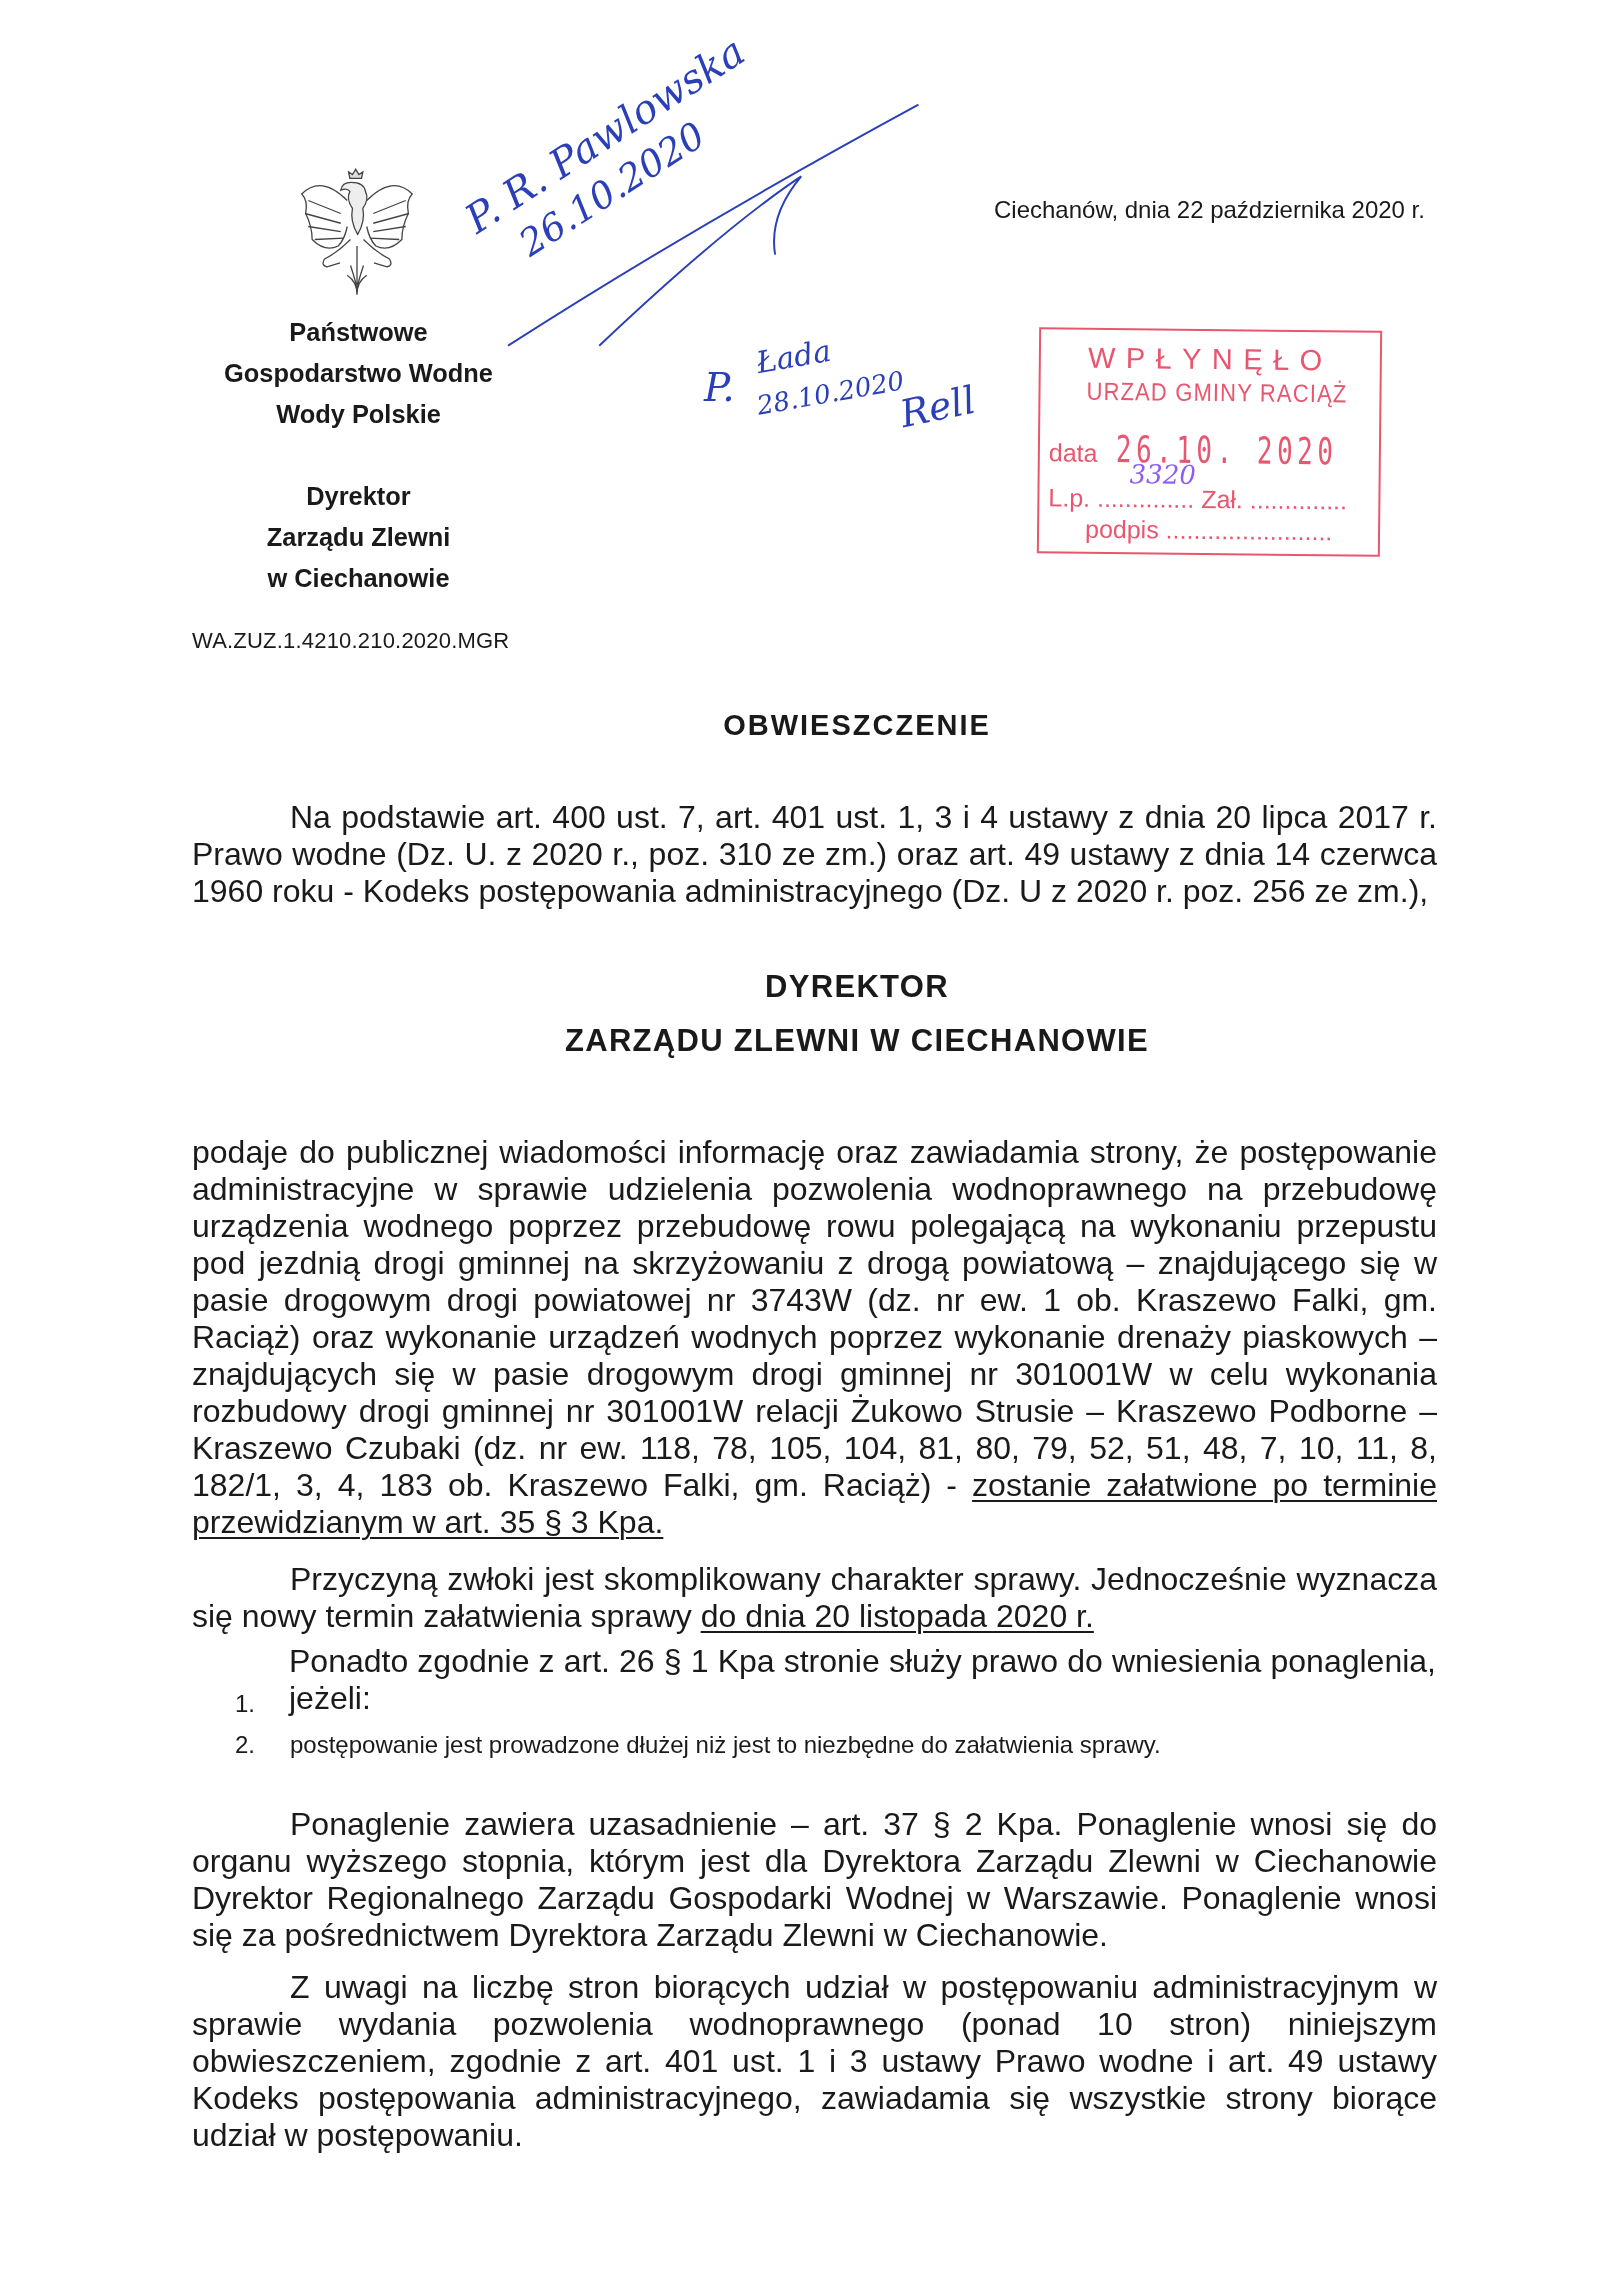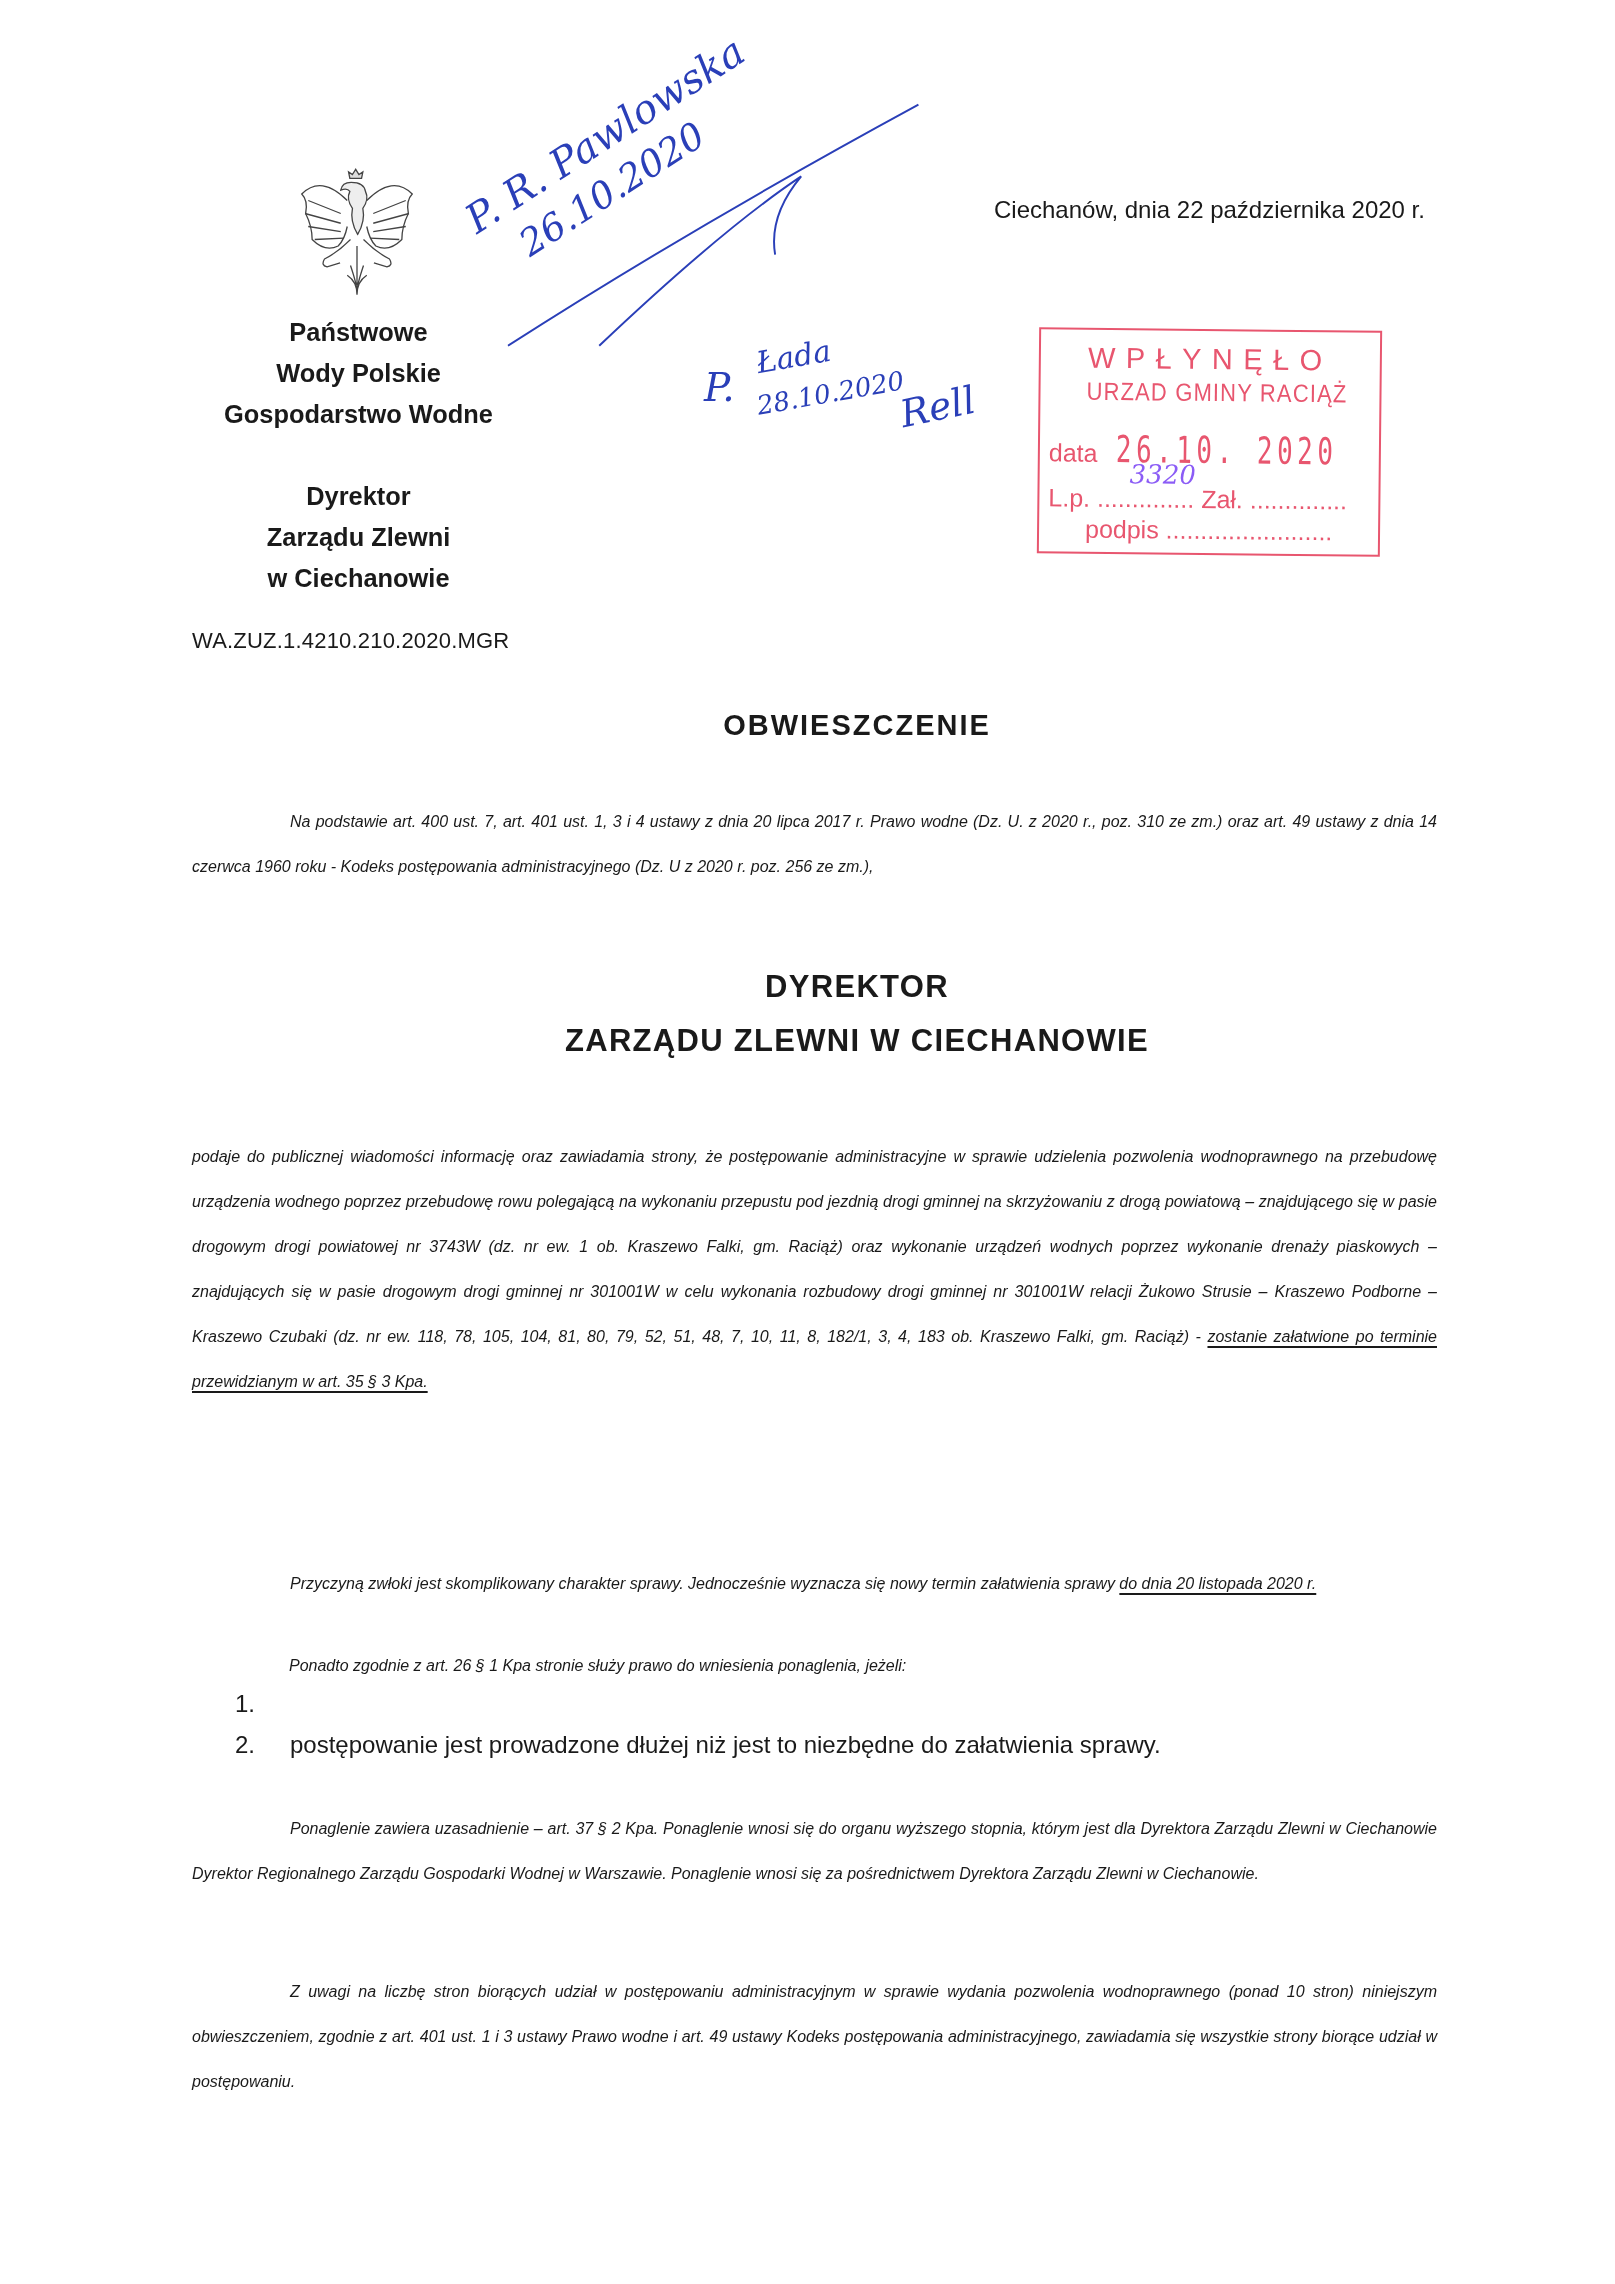--- a/index.html
+++ b/index.html
@@ -45,22 +45,22 @@
   .hw6 { left: 900px; top: 385px; font-size: 38px; transform: rotate(-12deg); }
 
   
   .title { left: 0; width: 1616px; text-align: center; font-weight: bold; margin-left: 36px; }
   .t-obw { top: 709px; font-size: 29px; letter-spacing: 2px; padding-left: 26px; box-sizing: border-box; }
   .t-dyr1 { top: 969px; font-size: 31px; letter-spacing: 1.3px; padding-left: 26px; box-sizing: border-box; }
   .t-dyr2 { top: 1023px; font-size: 31px; letter-spacing: 1.3px; padding-left: 26px; box-sizing: border-box; }
 
   
   .para {
-    left: 192px; width: 1245px; font-size: 16px; line-height: 45px;
-    text-align: justify; text-align-last: left; font-style: italic;
+    left: 192px; width: 1245px; font-size: 32px; line-height: 37px;
+    text-align: justify; text-align-last: left;
   }
   .indent { text-indent: 98px; }
   .p-basis { top: 799px; }
   .p-main { top: 1134px; }
   .p-cause { top: 1561px; }
   .p-ponadto { left: 289px; top: 1643px; width: 1147px; }
   .list { left: 235px; top: 1683px; width: 1173px; font-size: 24px; line-height: 41px; }
   .list-item { display: flex; }
   .list-num { width: 55px; flex: 0 0 55px; }
   .p-ponaglenie { top: 1806px; }
@@ -80,22 +80,22 @@
       <path d="M20 50 l50 20 M15 70 l55 15 M20 90 l50 8 M30 110 l45 -2"></path>
       <path d="M170 50 l-50 20 M175 70 l-55 15 M170 90 l-50 8 M160 110 l-45 -2"></path>
       <path d="M85 110 q-20 20 -40 30 q-6 10 4 12 l20 -6 M105 110 q20 20 40 30 q6 10 -4 12 l-20 -6"></path>
       <path d="M95 120 v60 M85 150 q10 30 10 40 q0 -10 10 -40 M80 165 q15 10 15 30 M110 165 q-15 10 -15 30"></path>
     </g>
   </svg>
 </div>
 
 <div class="abs org org-1">
   <div>Państwowe</div>
+  <div>Gospodarstwo Wodne</div>
   <div>Wody Polskie</div>
-  <div>Gospodarstwo Wodne</div>
 </div>
 <div class="abs org org-2">
   <div>Dyrektor</div>
   <div>Zarządu Zlewni</div>
   <div>w Ciechanowie</div>
 </div>
 
 <div class="abs place-date">Ciechanów, dnia 22 października 2020 r.</div>
 <div class="abs ref-no">WA.ZUZ.1.4210.210.2020.MGR</div>
 

